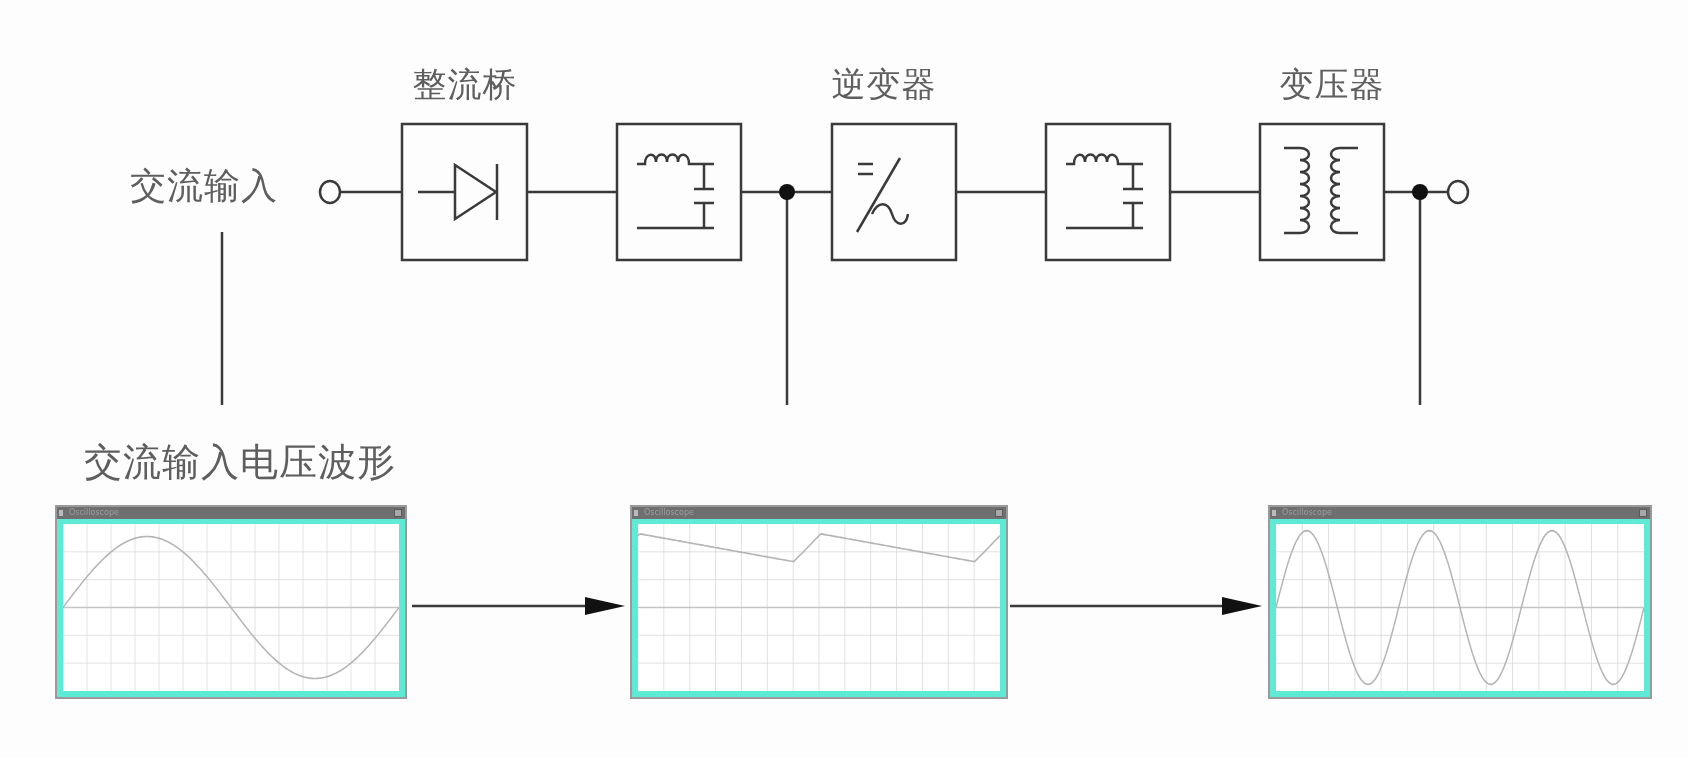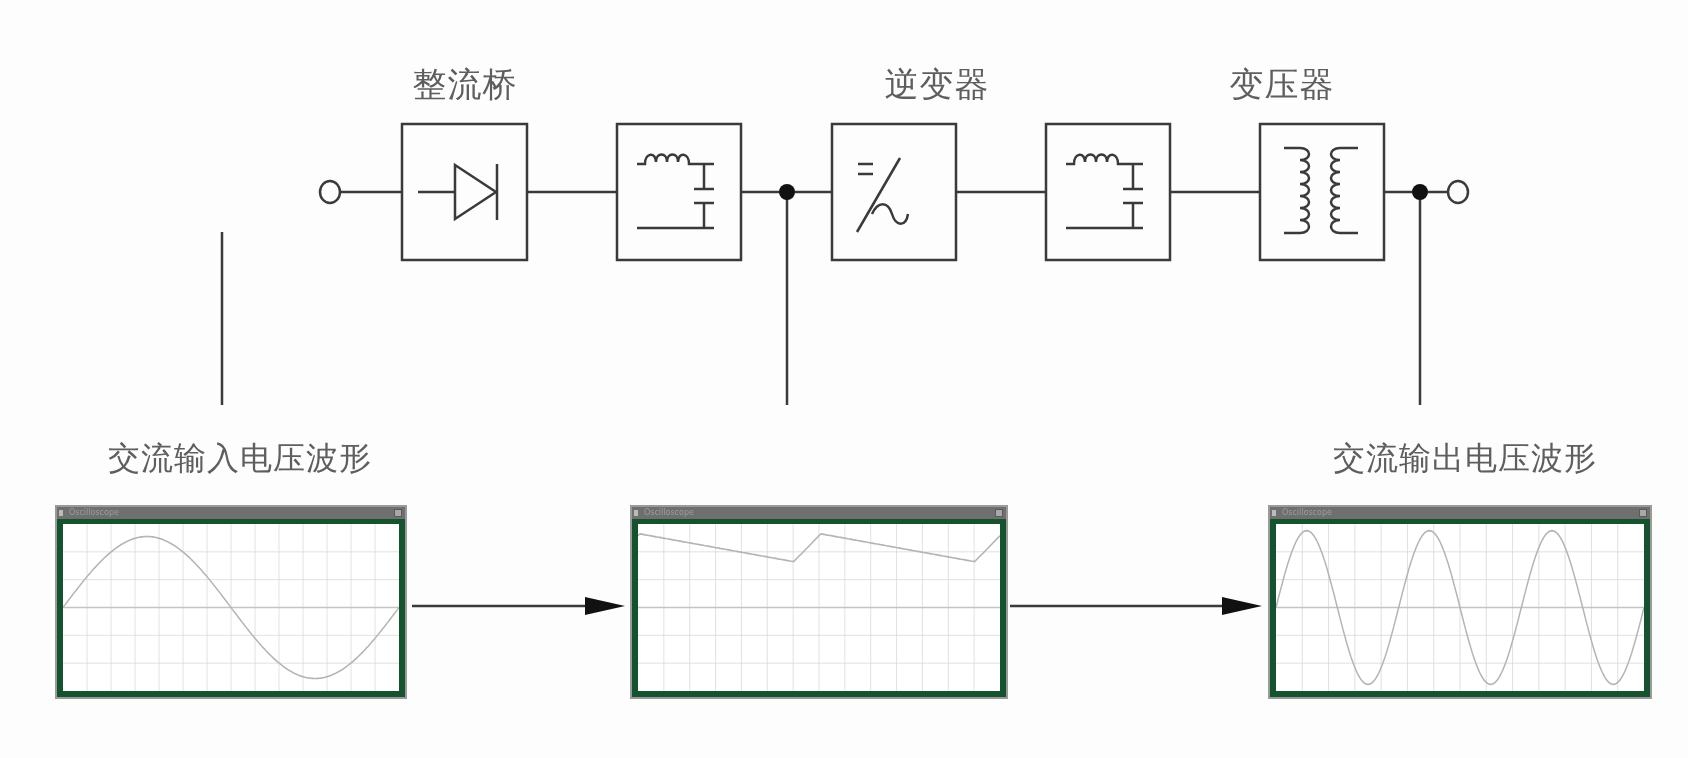--- a/index.html
+++ b/index.html
@@ -3,22 +3,22 @@
 <meta charset="utf-8">
 <style>
   html, body { margin: 0; padding: 0; background: #fdfdfd; }
   body { width: 1688px; height: 758px; position: relative; overflow: hidden;
          font-family: "DejaVu Serif", "Liberation Serif", serif; }
   #stage { position: absolute; left: 0; top: 0; width: 1688px; height: 758px; }
   .label { position: absolute; color: #5e5e5e; white-space: nowrap;
            font-family: "DejaVu Serif", "Liberation Serif", serif; letter-spacing: 1px; }
   .block-title { font-size: 34px; top: 62px; transform: translateX(-50%); }
   .io-label { font-size: 36px; top: 162px; }
-  .wave-title { font-size: 32px; top: 437px; transform: translateX(-50%); }
-  .scope { position: absolute; background: #14532d; border: 2px solid #9a9a9a; box-sizing: border-box; }
+  .wave-title { font-size: 38px; top: 437px; transform: translateX(-50%); }
+  .scope { position: absolute; background: #5eead4; border: 2px solid #9a9a9a; box-sizing: border-box; }
   .scope-titlebar { position: absolute; left: 0; right: 0; top: 0; height: 12px; background: #6f6f6f; }
   .scope-titlebar-text { position: absolute; left: 12px; top: 1px; font-size: 8px; color: #9c9c9c;
                          font-family: "DejaVu Sans", sans-serif; }
   .scope-close { position: absolute; right: 3px; top: 2px; width: 8px; height: 8px; background: #a8a8a8; border: 1px solid #5a5a5a; box-sizing: border-box; }
   .scope-menu { position: absolute; left: 2px; top: 3px; width: 4px; height: 6px; background: #bbb; }
   .scope-screen { position: absolute; left: 6px; right: 6px; top: 17px; bottom: 6px; background: #fff; }
   .scope-screen svg { display: block; width: 100%; height: 100%; }
 </style>
 </head>
 <body>
@@ -89,26 +89,26 @@
     </g>
 
     <circle cx="787" cy="192" r="8" fill="#111"></circle>
     <circle cx="1420" cy="192" r="8" fill="#111"></circle>
 
     <polygon points="585,597 625,606 585,615" fill="#111"></polygon>
     <polygon points="1222,597 1262,606 1222,615" fill="#111"></polygon>
   </svg>
 
   <div class="label block-title" style="left:465px">整流桥</div>
-  <div class="label block-title" style="left:937px">逆变器</div>
-  <div class="label block-title" style="left:1282px">变压器</div>
-
+  <div class="label block-title" style="left:884px">逆变器</div>
+  <div class="label block-title" style="left:1332px">变压器</div>
+
+  <div class="label io-label" style="left:130px">交流输入</div>
 
   <div class="label wave-title" style="left:240px">交流输入电压波形</div>
-  <div class="label wave-title" style="left:1465px">交流输出电压波形</div>
 
   <div class="scope" style="left:55px;top:505px;width:352px;height:194px">
     <div class="scope-titlebar">
       <div class="scope-menu"></div>
       <span class="scope-titlebar-text">Oscilloscope</span>
       <div class="scope-close"></div>
     </div>
     <div class="scope-screen">
         <svg preserveAspectRatio="none" viewBox="0 0 1000 400">
           <line x1="71.42857142857143" x2="71.42857142857143" y1="0" y2="400" stroke="#d8d8d8" stroke-width="2"></line>

